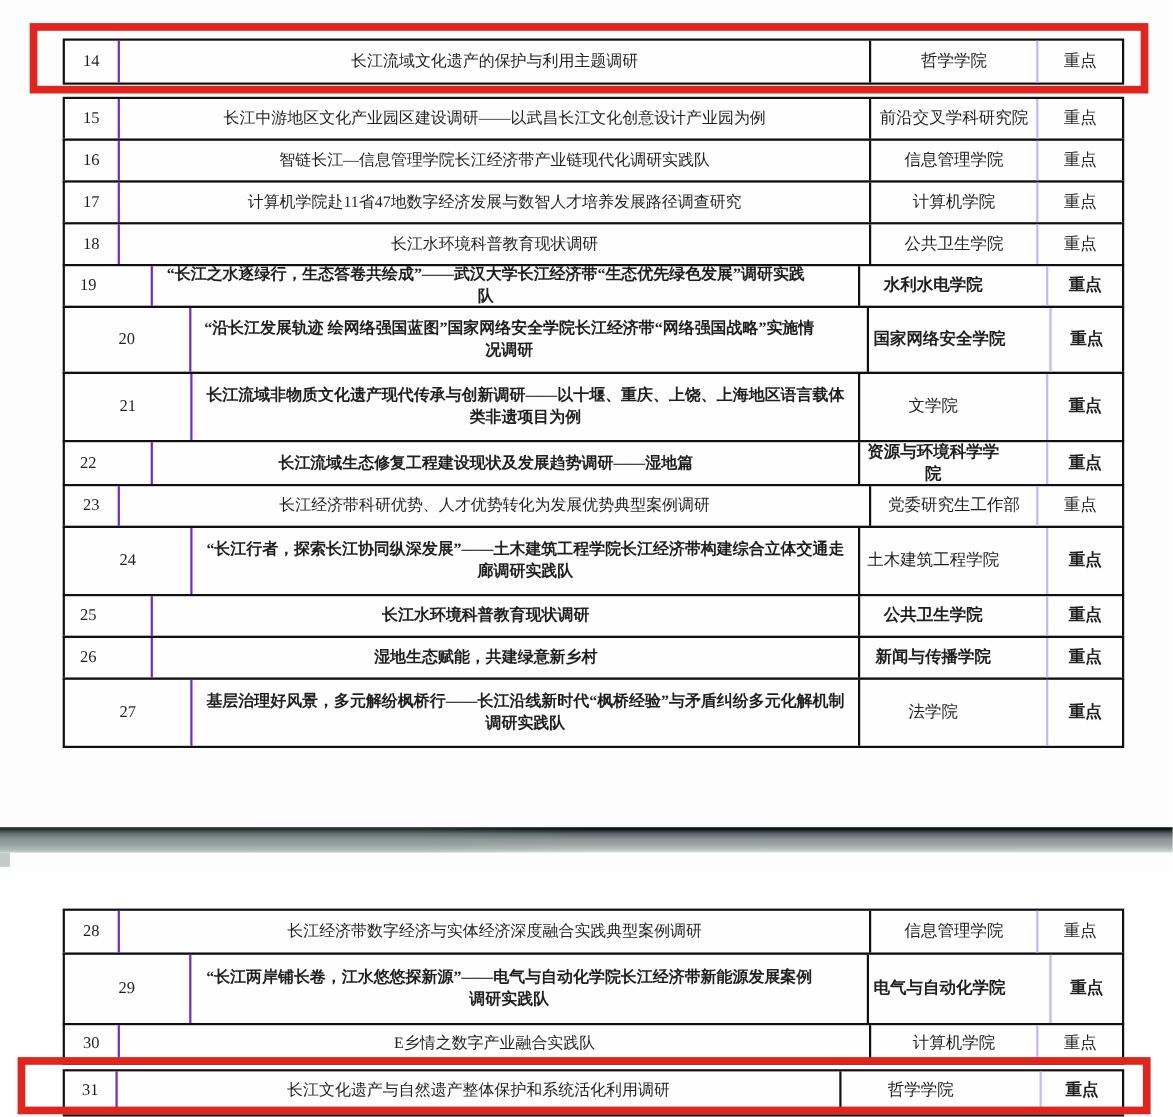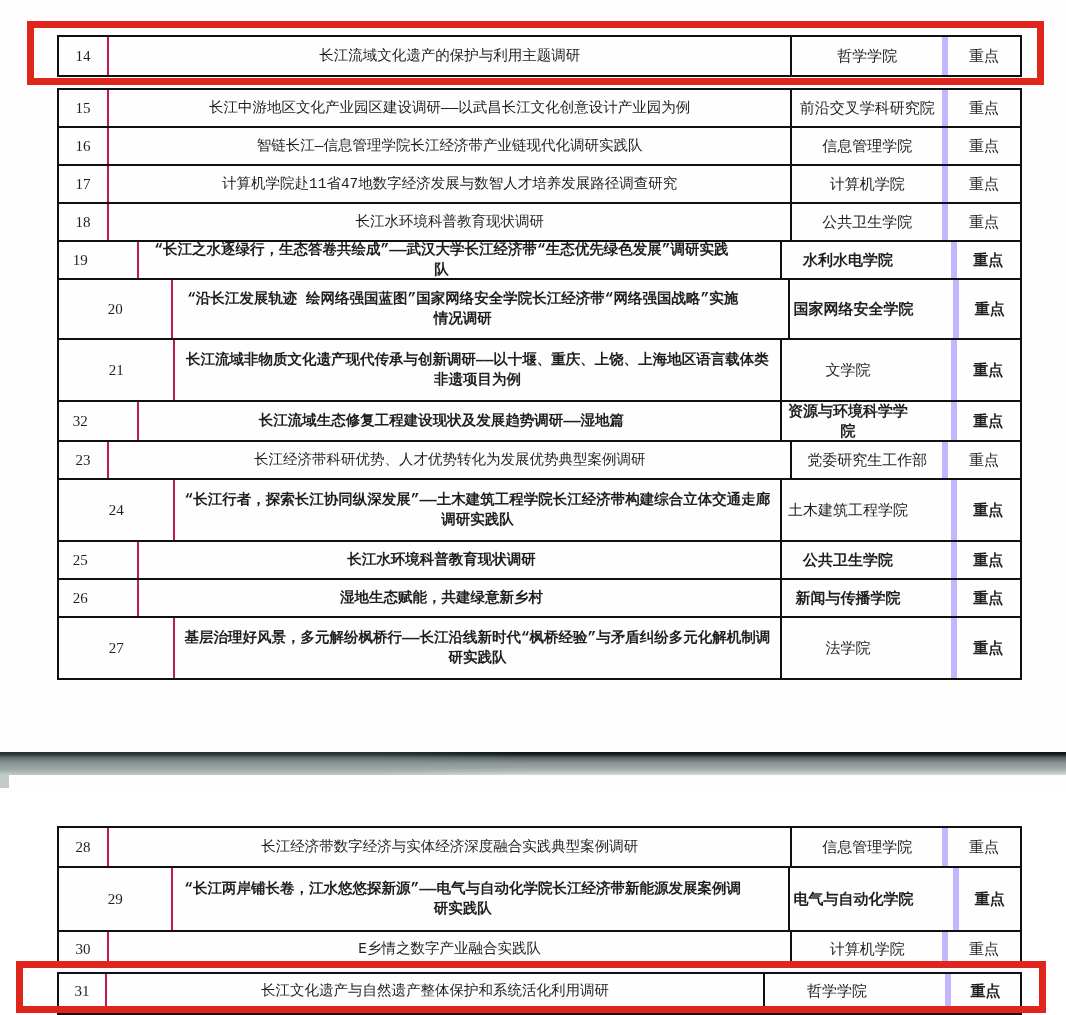--- a/index.html
+++ b/index.html
@@ -32,23 +32,23 @@
   .trow.h66 { height: 66px; }
   .cell {
     display: flex; align-items: center; justify-content: center;
     box-sizing: border-box;
     text-align: center;
     line-height: 20px;
     font-size: 15px;
     overflow: hidden;
   }
   .c-num   { width: 48px; font-size: 15px; }
-  .c-title { width: 685px; border-left: 2px solid #be185d; font-size: 14.5px; padding: 1px 8px; font-family: Liberation Mono, monospace; }
+  .c-title { width: 685px; border-left: 2px solid #6d28d9; font-size: 14.5px; padding: 1px 8px; }
   .c-college { width: 152px; border-left: 2px solid #101010; padding: 0 3px; }
-  .c-mark  { width: 78px; border-left: 6px solid #c4b5fd; }
+  .c-mark  { width: 78px; border-left: 2px solid #c4b5fd; }
   .bold { font-weight: 700; margin-left: 36px; }
   
   .redbox {
     position: absolute;
     border: 7px solid #e0251c;
     box-sizing: border-box;
     background: transparent;
     pointer-events: none;
   }
   .redbox-14 { left: 27px; top: 21px; width: 1017px; height: 64px; }
@@ -192,21 +192,21 @@
         </div>
         <div class="cell c-college">
           <span>文学院</span>
         </div>
         <div class="cell c-mark bold">
           <span>重点</span>
         </div>
       </div>
       <div class="trow h42">
         <div class="cell c-num">
-          <span>32</span>
+          <span>22</span>
         </div>
         <div class="cell c-title bold">
           <span>长江流域生态修复工程建设现状及发展趋势调研——湿地篇</span>
         </div>
         <div class="cell c-college bold">
           <span>资源与环境科学学院</span>
         </div>
         <div class="cell c-mark bold">
           <span>重点</span>
         </div>

